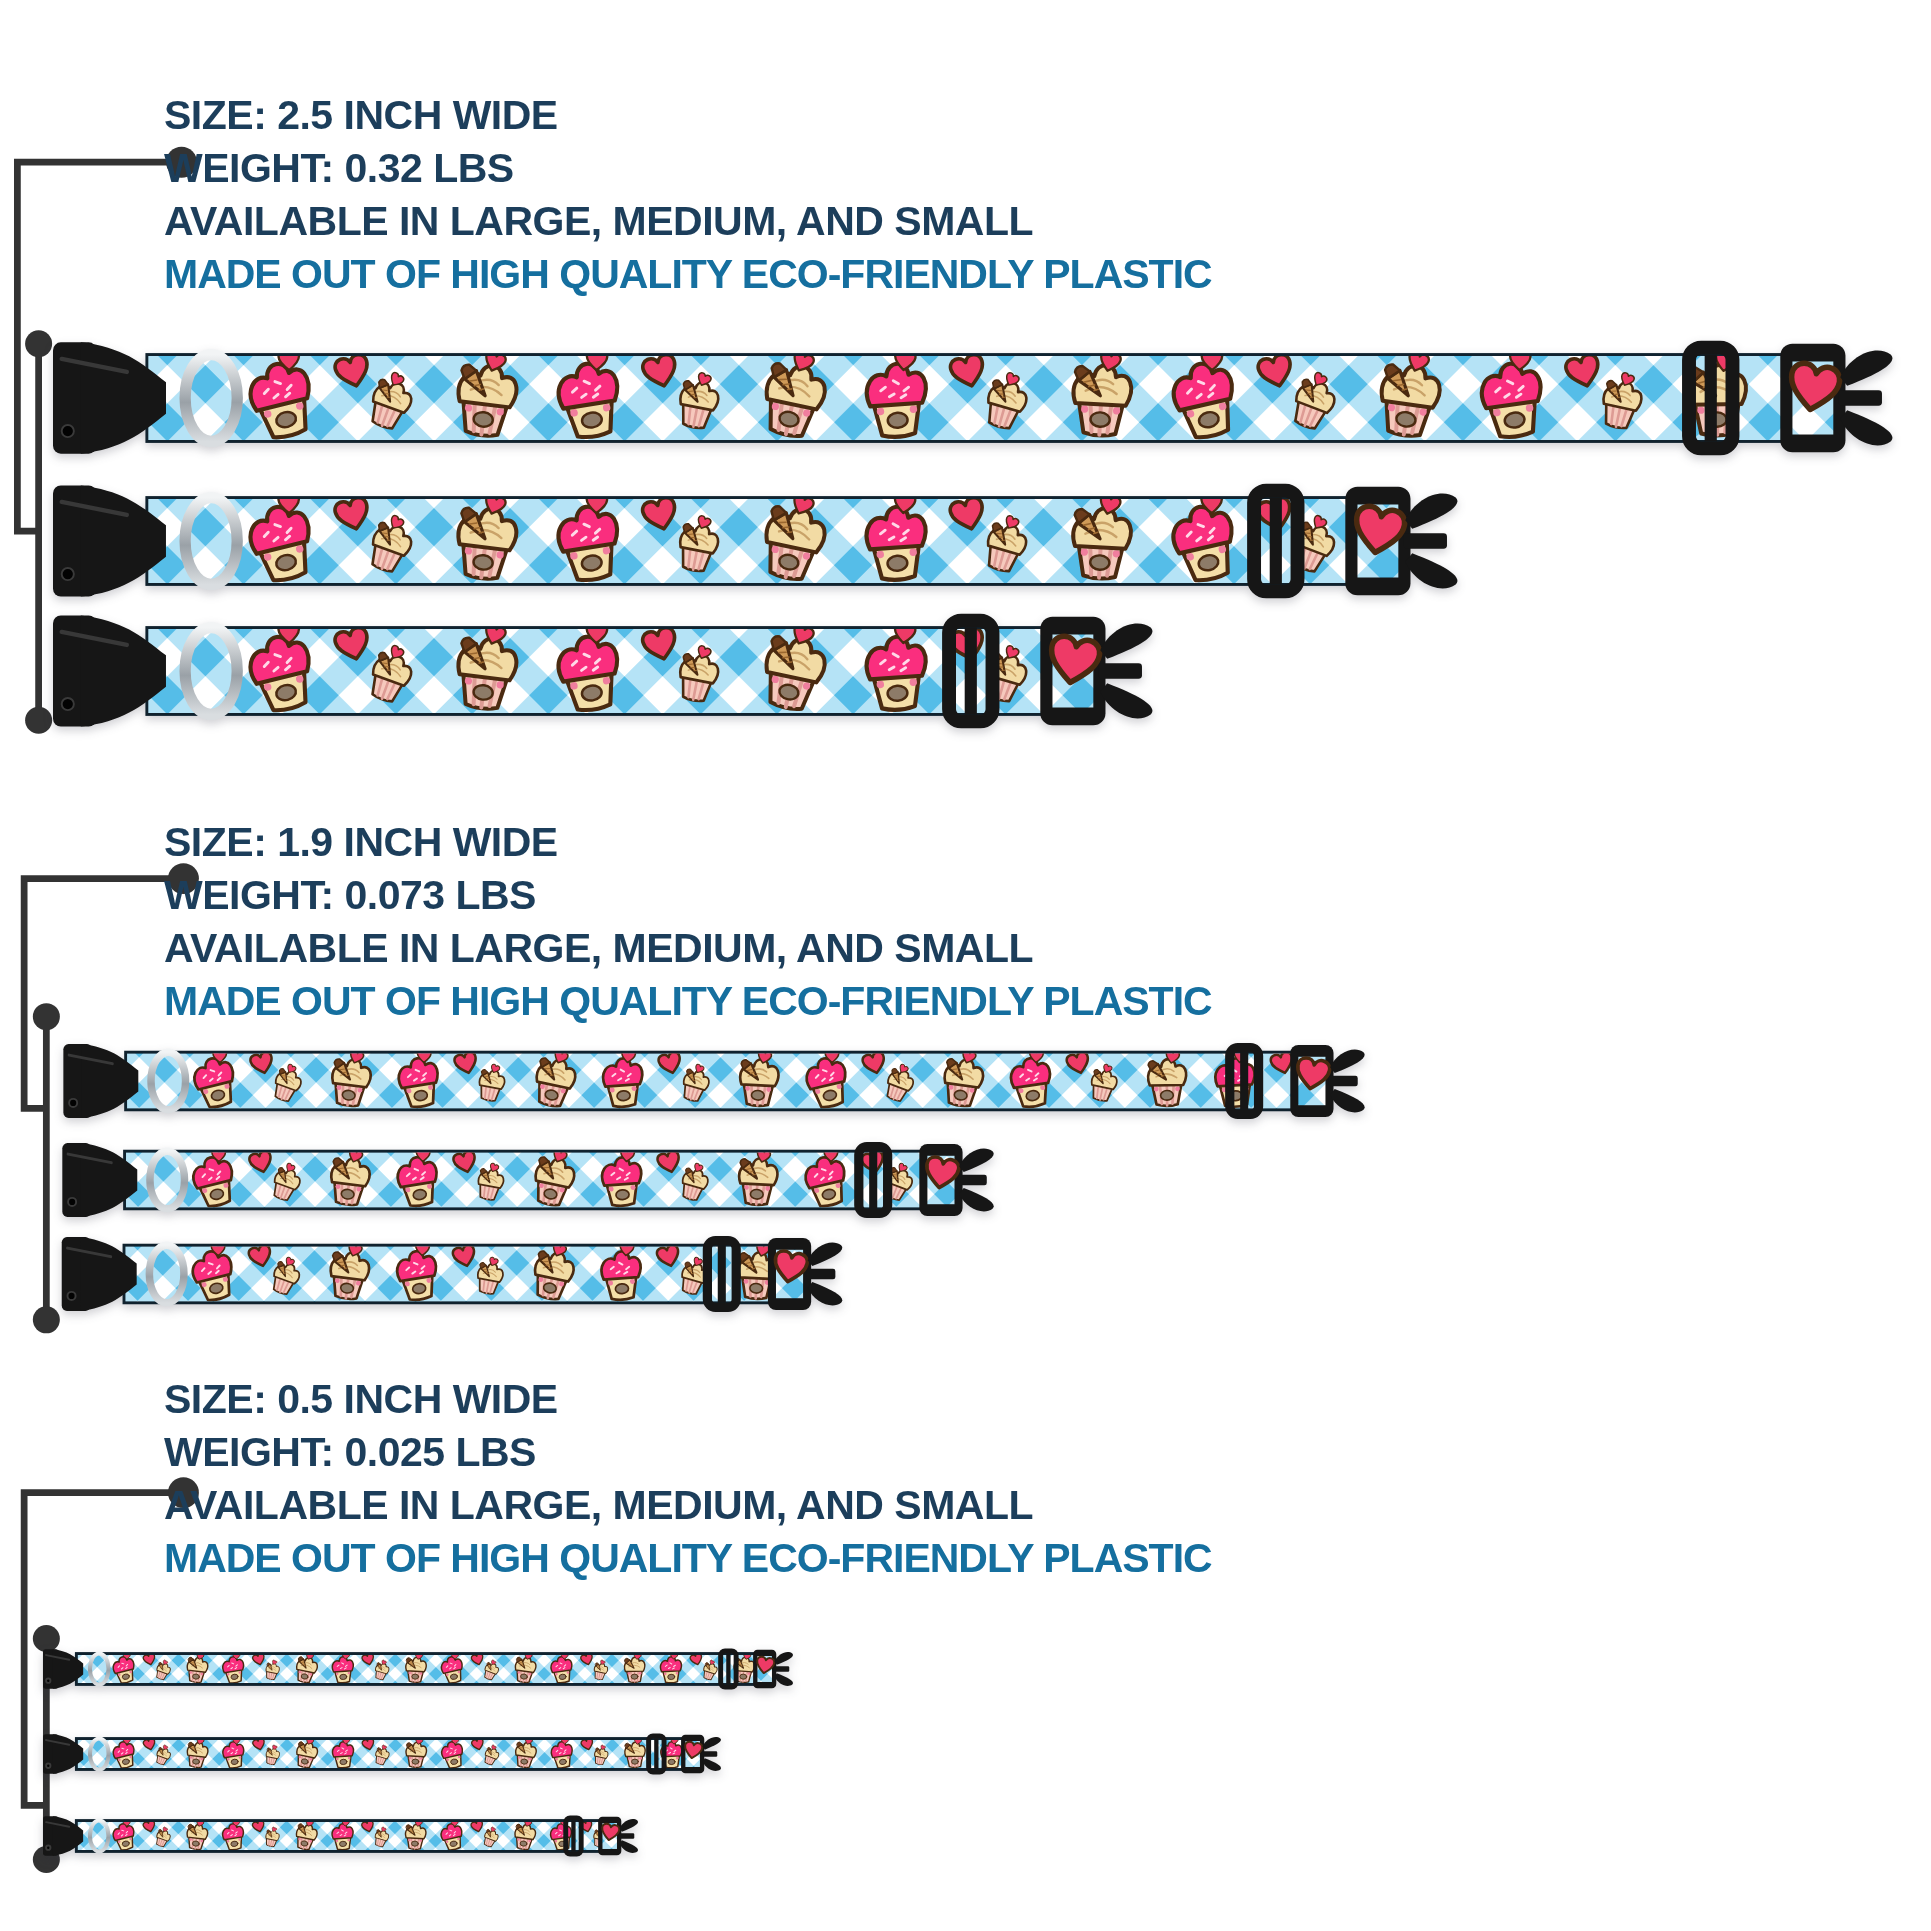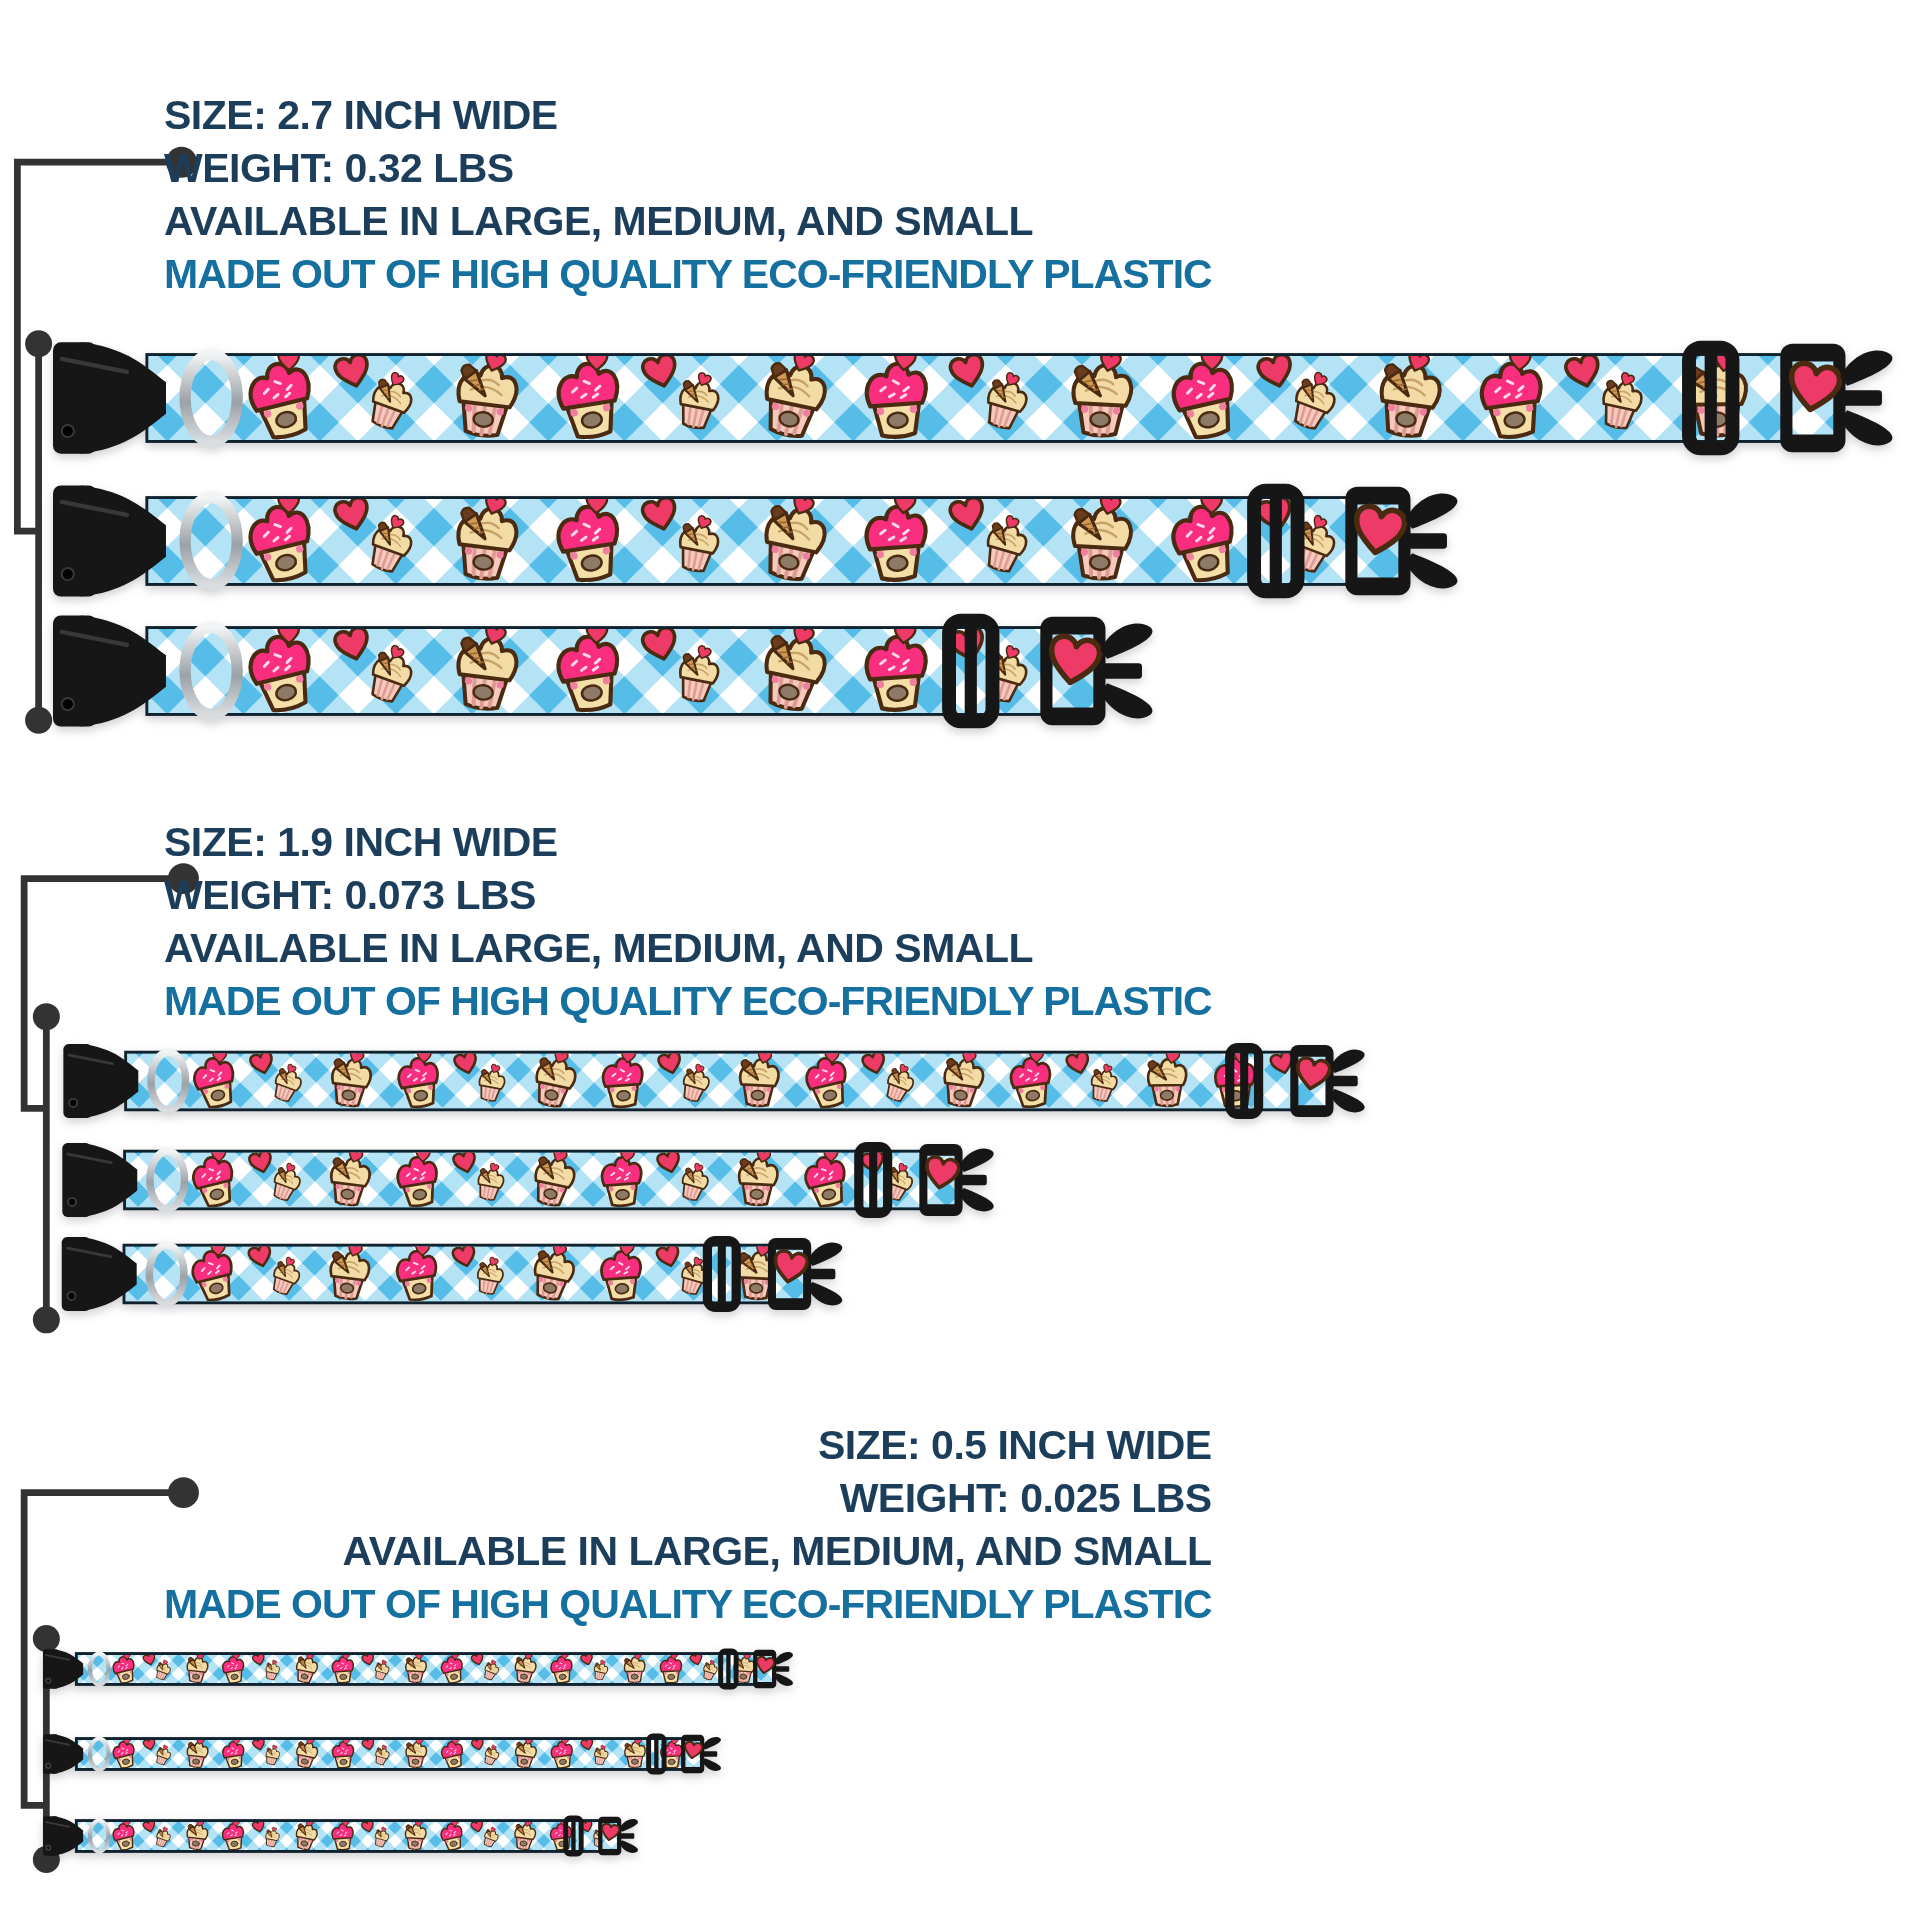--- a/index.html
+++ b/index.html
@@ -42,21 +42,21 @@
       <path d="M48,1697 V1926"></path>
     </g>
     <g fill="currentColor" stroke="none">
       <circle cx="190" cy="1546" r="16"></circle>
       <circle cx="48" cy="1697" r="14"></circle>
       <circle cx="48" cy="1926" r="14"></circle>
     </g>
   </svg>
 
   <div class="textblock" style="top:89px;">
-    <div class="tline">SIZE: 2.7 INCH WIDE</div>
+    <div class="tline">SIZE: 2.5 INCH WIDE</div>
     <div class="tline">WEIGHT: 0.32 LBS</div>
     <div class="tline">AVAILABLE IN LARGE, MEDIUM, AND SMALL</div>
     <div class="tline material">MADE OUT OF HIGH QUALITY ECO-FRIENDLY PLASTIC</div>
   </div>
   <div class="collar-row" style="left:53px;top:327px;">
       <svg width="1862" height="142" viewBox="0 0 1928 147" xmlns="http://www.w3.org/2000/svg">
         <defs>
     <pattern id="gg0" width="55.8" height="55.8" patternUnits="userSpaceOnUse" patternTransform="rotate(45)">
       <rect width="55.8" height="55.8" fill="#ffffff"></rect>
       <rect x="27.9" width="27.9" height="27.9" fill="#b5e3f6"></rect>
@@ -1178,21 +1178,21 @@
         <g fill="#161616" stroke="none">
     <rect x="775.1999999999999" y="45.6" width="30" height="10.799999999999999" rx="2.4"></rect>
     <path d="M776.4,36.6 C783.6,21 801.6,13.799999999999997 811.1999999999999,21
              C816,25.8 806.4,33 781.1999999999999,42.6 Z"></path>
     <path d="M776.4,65.4 C783.6,81 801.6,88.2 811.1999999999999,81
              C816,76.2 806.4,69 781.1999999999999,59.4 Z"></path>
   </g>
       </svg>
     </div>
 
-  <div class="textblock" style="top:1419px;text-align:right;">
+  <div class="textblock" style="top:1373px;">
     <div class="tline">SIZE: 0.5 INCH WIDE</div>
     <div class="tline">WEIGHT: 0.025 LBS</div>
     <div class="tline">AVAILABLE IN LARGE, MEDIUM, AND SMALL</div>
     <div class="tline material">MADE OUT OF HIGH QUALITY ECO-FRIENDLY PLASTIC</div>
   </div>
   <div class="collar-row" style="left:43px;top:1640px;">
       <svg width="758" height="58" viewBox="0 0 785 60" xmlns="http://www.w3.org/2000/svg">
         <defs>
     <pattern id="gg6" width="19.84" height="19.84" patternUnits="userSpaceOnUse" patternTransform="rotate(45)">
       <rect width="19.84" height="19.84" fill="#ffffff"></rect>

